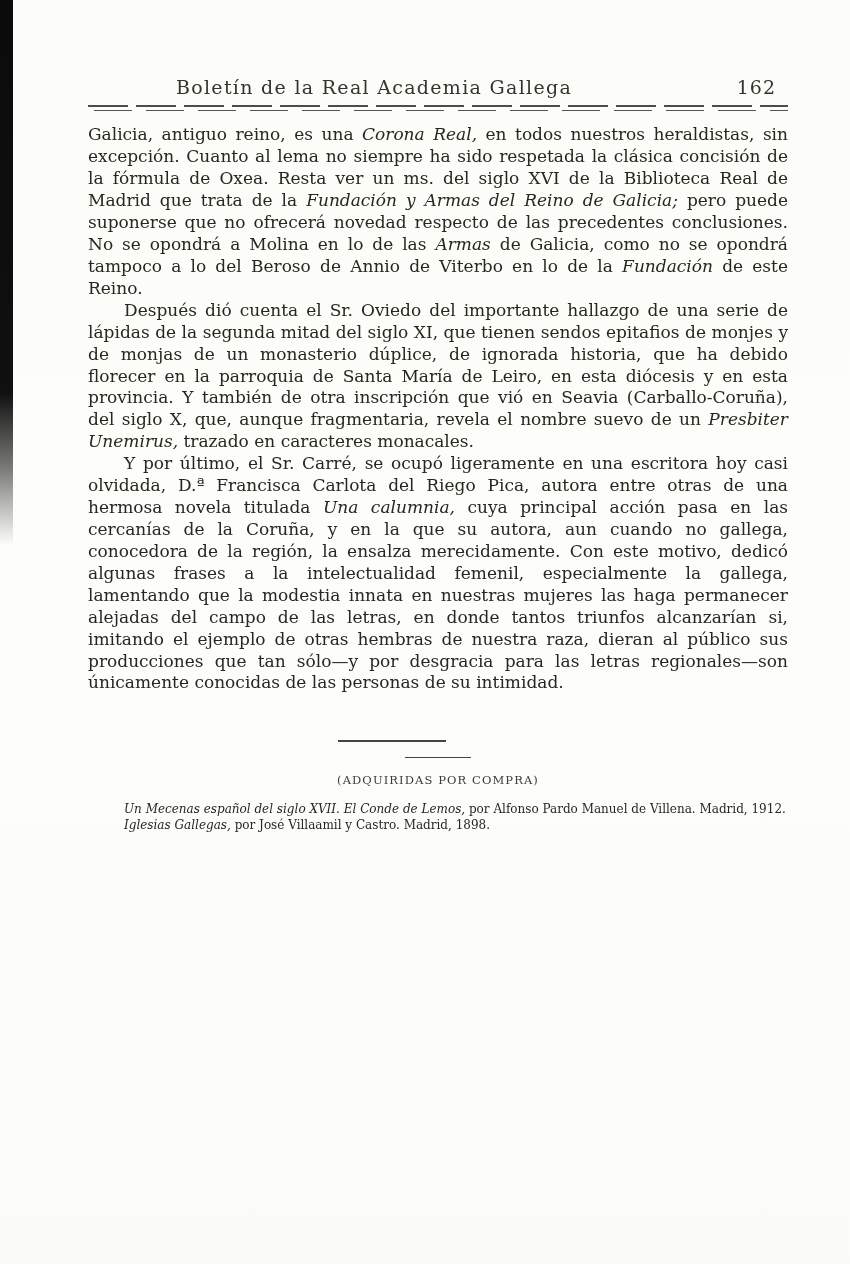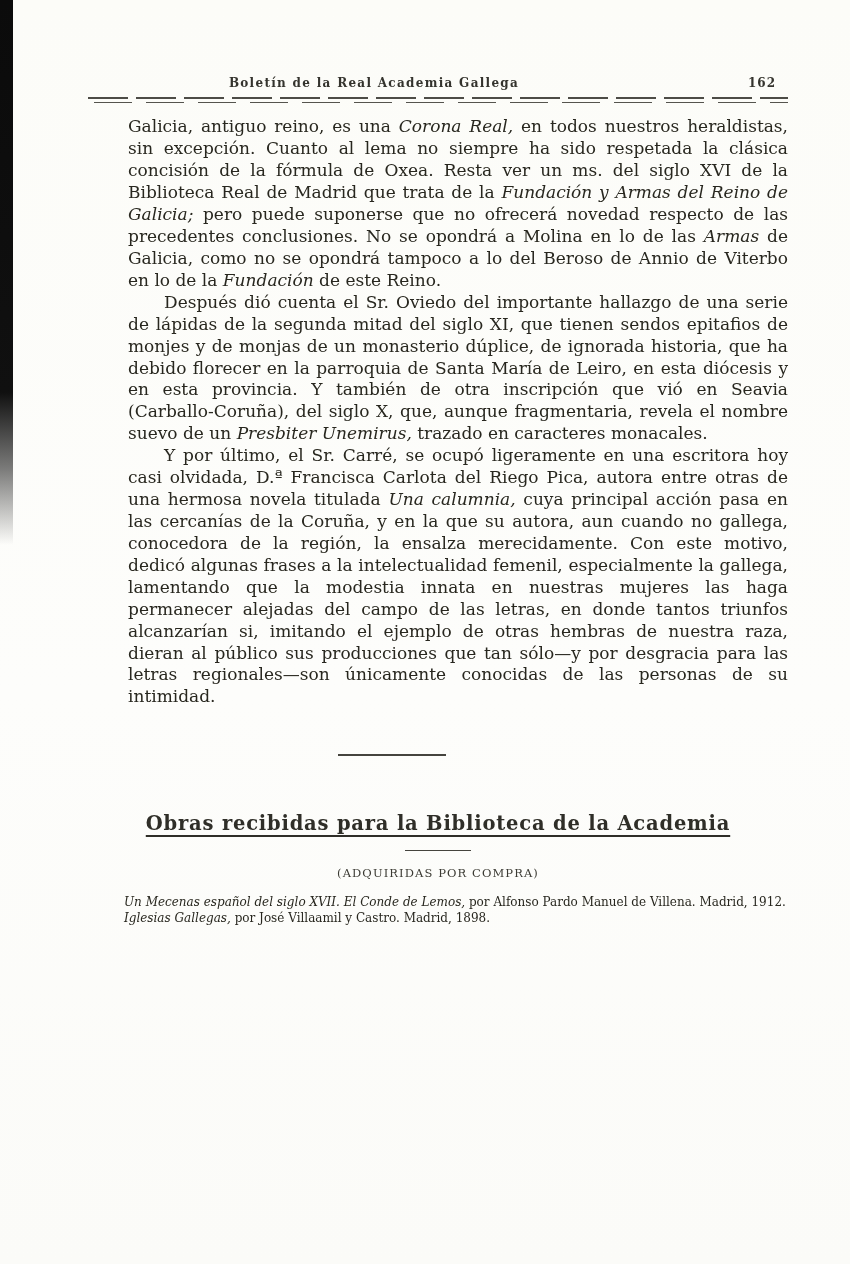--- a/index.html
+++ b/index.html
@@ -22,22 +22,22 @@
     position: absolute;
     left: 88px;
     right: 62px;
     top: 76px;
   }
   
   .header-row {
     position: relative;
     text-align: center;
     padding-right: 128px;
-    font-weight: bold;
-    font-size: 12px;
+    font-weight: normal;
+    font-size: 19px;
     letter-spacing: 1.3px;
     color: #34332d;
   }
   .header-page {
     position: absolute;
     right: 12px;
     top: 0;
     letter-spacing: 1px;
   }
   .header-rules { margin-top: 7px; }
@@ -48,21 +48,20 @@
   }
   .hrule.second {
     background: repeating-linear-gradient(90deg, rgba(0,0,0,0) 0px, rgba(0,0,0,0) 6px, #55544e 6px, #55544e 44px, rgba(0,0,0,0) 44px, rgba(0,0,0,0) 52px);
   }
   
   .body-text {
     margin-top: 13px;
     font-size: 17px;
     line-height: 1.29;
     text-align: justify;
-    margin-left: 40px;
   }
   .para { margin: 0; }
   .para.indent { text-indent: 36px; }
   .it { font-style: italic; }
   
   .divider {
     width: 108px;
     height: 0;
     border-top: 2px solid #45443e;
     margin: 46px auto 0 auto;
@@ -123,21 +122,20 @@
 
     <main class="body-text">
       <p class="para"><span>Galicia, antiguo reino, es una </span><span class="it">Corona Real,</span><span> en todos nuestros heraldistas, sin excepción. Cuanto al lema no siempre ha sido respetada la clásica concisión de la fórmula de Oxea. Resta ver un ms. del siglo XVI de la Biblioteca Real de Madrid que trata de la </span><span class="it">Fundación y Armas del Reino de Galicia;</span><span> pero puede suponerse que no ofrecerá novedad respecto de las precedentes conclusiones. No se opondrá a Molina en lo de las </span><span class="it">Armas</span><span> de Galicia, como no se opondrá tampoco a lo del Beroso de Annio de Viterbo en lo de la </span><span class="it">Fundación</span><span> de este Reino.</span></p>
       <p class="para indent"><span>Después dió cuenta el Sr. Oviedo del importante hallazgo de una serie de lápidas de la segunda mitad del siglo XI, que tienen sendos epitafios de monjes y de monjas de un monasterio dúplice, de ignorada historia, que ha debido florecer en la parroquia de Santa María de Leiro, en esta diócesis y en esta provincia. Y también de otra inscripción que vió en Seavia (Carballo-Coruña), del siglo X, que, aunque fragmentaria, revela el nombre suevo de un </span><span class="it">Presbiter Unemirus,</span><span> trazado en caracteres monacales.</span></p>
       <p class="para indent"><span>Y por último, el Sr. Carré, se ocupó ligeramente en una escritora hoy casi olvidada, D.ª Francisca Carlota del Riego Pica, autora entre otras de una hermosa novela titulada </span><span class="it">Una calumnia,</span><span> cuya principal acción pasa en las cercanías de la Coruña, y en la que su autora, aun cuando no gallega, conocedora de la región, la ensalza merecidamente. Con este motivo, dedicó algunas frases a la intelectualidad femenil, especialmente la gallega, lamentando que la modestia innata en nuestras mujeres las haga permanecer alejadas del campo de las letras, en donde tantos triunfos alcanzarían si, imitando el ejemplo de otras hembras de nuestra raza, dieran al público sus producciones que tan sólo—y por desgracia para las letras regionales—son únicamente conocidas de las personas de su intimidad.</span></p>
     </main>
 
     <div class="divider"></div>
 
     <section>
-      <h2 class="section-heading">Obras recibidas para la Biblioteca de la Academia</h2>
       <div class="heading-rule"></div>
       <div class="section-note">(ADQUIRIDAS POR COMPRA)</div>
 
       <div class="entries">
         <p class="entry"><span class="it">Un Mecenas español del siglo XVII. El Conde de Lemos,</span><span> por Alfonso Pardo Manuel de Villena. Madrid, 1912.</span></p>
         <p class="entry"><span class="it">Iglesias Gallegas,</span><span> por José Villaamil y Castro. Madrid, 1898.</span></p>
       </div>
     </section>
 
   </div>

